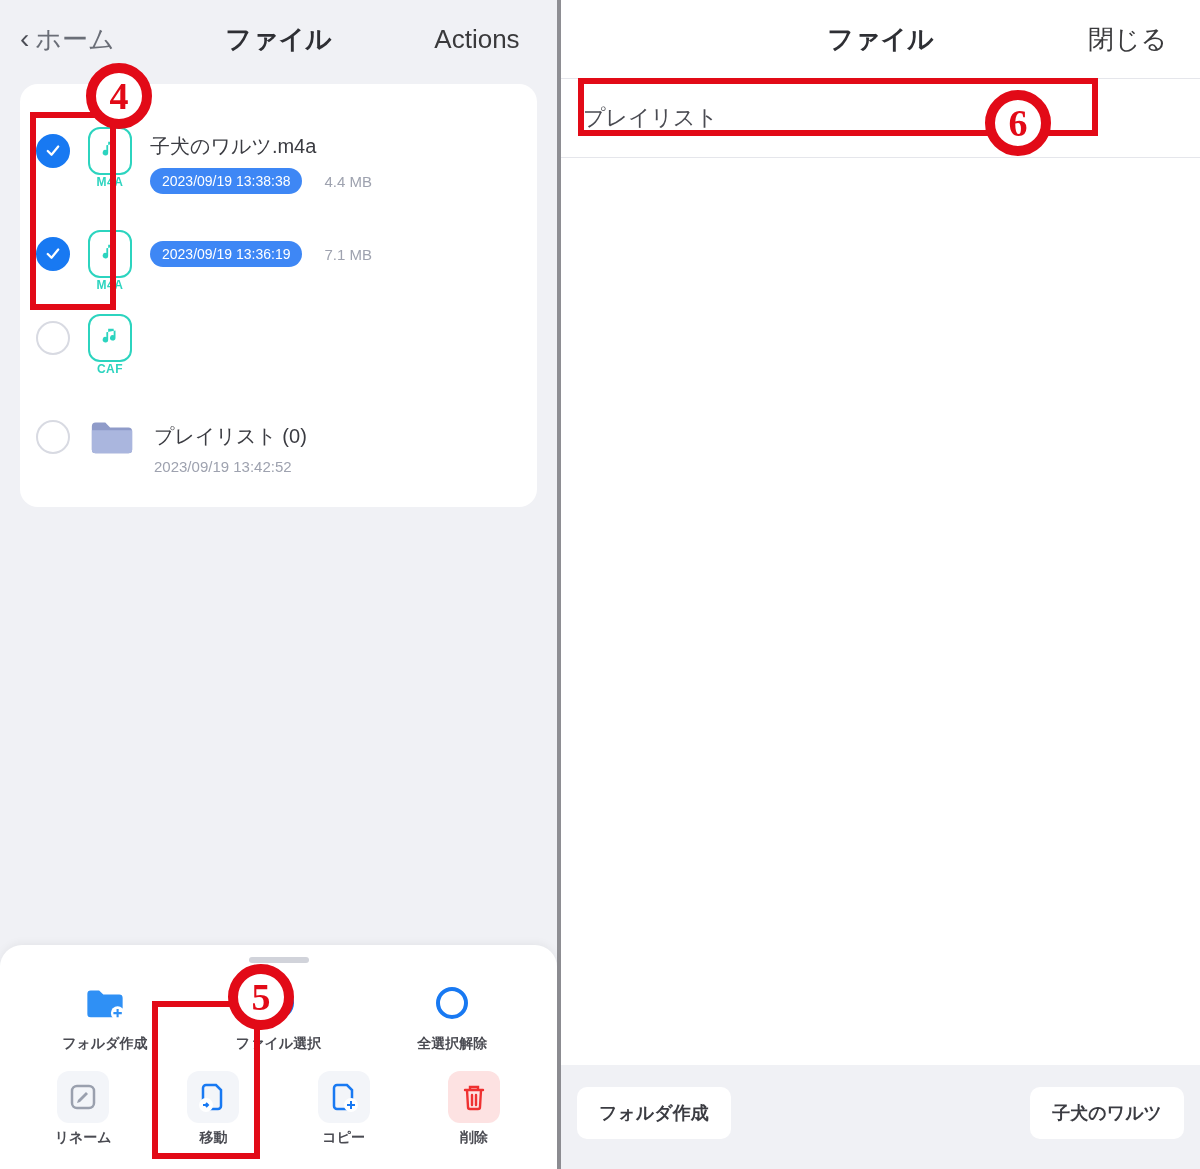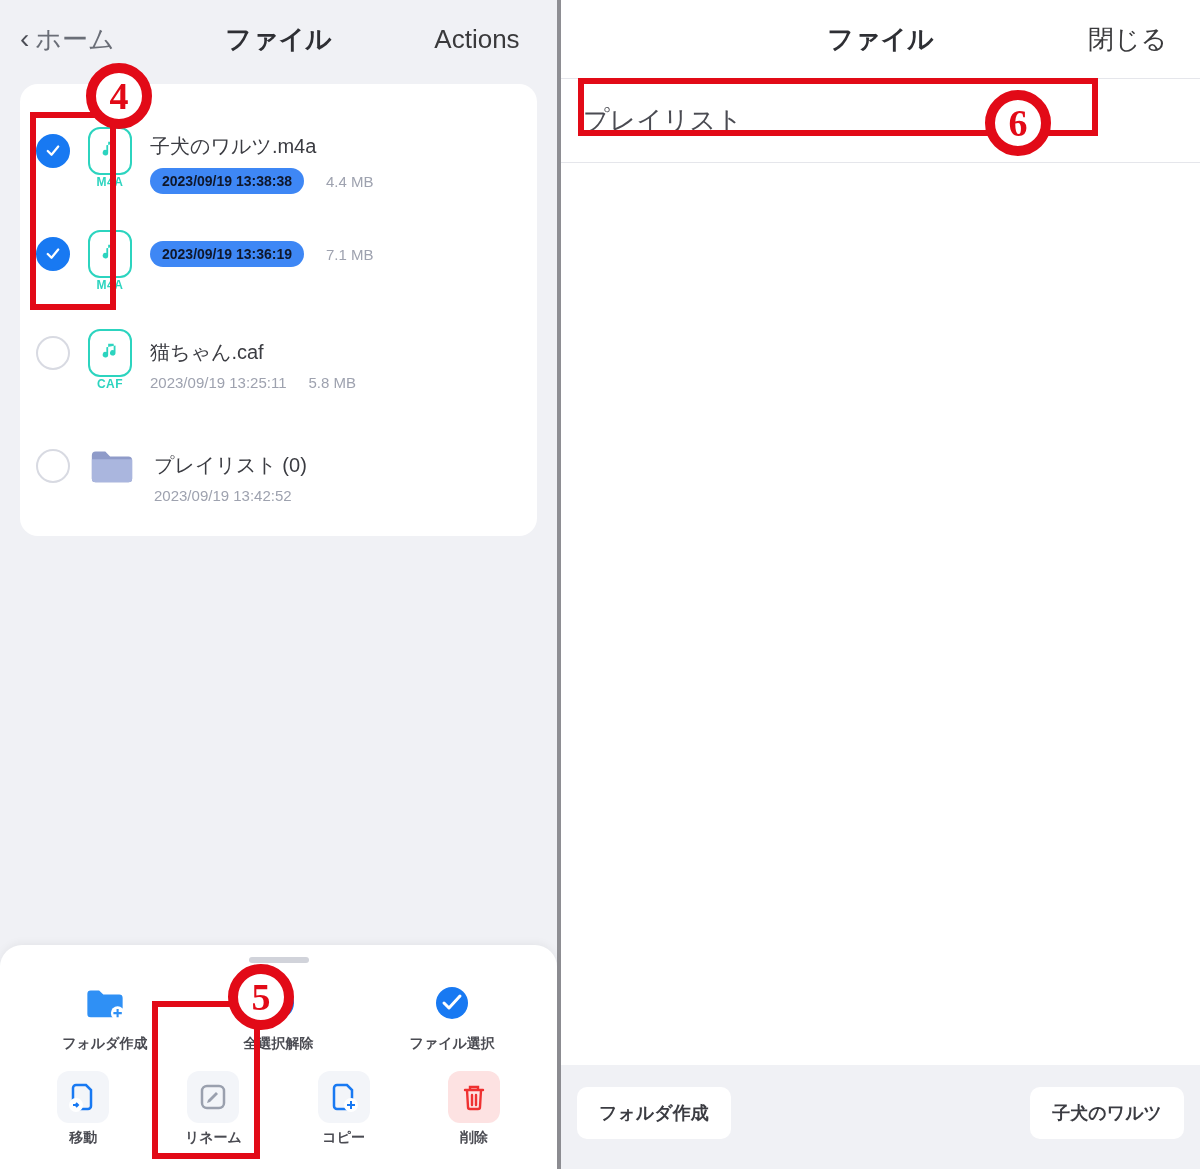--- a/index.html
+++ b/index.html
@@ -71,22 +71,22 @@
 }
 .fic .note { color:#2cd4bf; }
 .fic-folder {
   width:48px; height:48px; display:flex; align-items:center; justify-content:center;
   flex:0 0 auto;
 }
 .meta { flex:1; display:flex; flex-direction:column; gap:8px; }
 .fname { font-size:20px; color:#3b3c42; font-weight:500;margin-top:25px; }
 .sub { display:flex; align-items:center; gap:22px; }
 .pill {
-  background:#3e87f5; color:#0f172a;
-  font-size:14px; font-weight:700;
+  background:#3e87f5; color:#ffffff;
+  font-size:14px; font-weight:400;
   padding:5px 12px; border-radius:14px;
 }
 .muted { color:#9ea2af; font-size:15px; }
 .size { color:#9ea2af; font-size:15px; }
 
 
 .sheet {
   position:absolute;
   left:0; right:0; bottom:0;
   background:#fff;
@@ -112,25 +112,24 @@
   display:flex; align-items:center; justify-content:space-between;
   padding:0 22px;
   font-size:26px;
   color:#2e2f34;
 }
 .r-hdr .title { font-weight:600; flex:1; text-align:center; }
 .r-hdr .close { color:#3a3a3c; }
 .r-list-row {
   display:flex; align-items:center;
   padding:24px 22px;
-  font-size:26px;
+  font-size:22px;
   color:#4a4b52;
   border-top:1px solid #e5e6eb;
   border-bottom:1px solid #e5e6eb;
-  text-decoration:underline;
 }
 .r-footer {
   margin-top:auto;
   background:#f0f1f5;
   padding:22px 16px 30px 16px;
   display:flex; justify-content:space-between;
 }
 .btn {
   background:#fff;
   border-radius:10px;
@@ -226,27 +225,20 @@
         
       </div>
       <div class="fic">
         <span class="note">
           <svg width="22" height="22" viewBox="0 0 24 24">
               <path d="M10 4 L10 16 a3 3 0 1 1 -2 -2.8 V8 L18 6 V14 a3 3 0 1 1 -2 -2.8 V4 Z" fill="#2cd4bf"></path>
             </svg>
         </span>
         <span class="ext">CAF</span>
       </div>
-      <div class="meta">
-        <div class="fname">猫ちゃん.caf</div>
-        <div class="sub">
-          <div class="muted">2023/09/19 13:25:11</div>
-          <div class="size">5.8 MB</div>
-        </div>
-      </div>
     </div>
 
     <div class="row">
       <div class="chk">
         
       </div>
       <div class="fic-folder">
         <svg width="50" height="42" viewBox="0 0 50 42">
             <path d="M4 10 a4 4 0 0 1 4-4 h10 l5 5 h19 a4 4 0 0 1 4 4 v19 a4 4 0 0 1 -4 4 H8 a4 4 0 0 1 -4 -4 Z" fill="#8f9bc9"></path>
             <path d="M4 14 h42 v20 a4 4 0 0 1 -4 4 H8 a4 4 0 0 1 -4 -4 Z" fill="#aab6de"></path>
@@ -272,58 +264,58 @@
               <path d="M4 10 a4 4 0 0 1 4-4 h10 l5 5 h19 a4 4 0 0 1 4 4 v19 a4 4 0 0 1 -4 4 H8 a4 4 0 0 1 -4 -4 Z" fill="#2f90f5"></path>
               <circle cx="40" cy="33" r="8" fill="#fff"></circle>
               <path d="M40 28 v10 M35 33 h10" stroke="#2f90f5" stroke-width="2.5"></path>
             </svg>
         </div>
         <div class="act-label">フォルダ作成</div>
       </div>
       <div class="act">
         <div class="ibox plain">
           <svg width="36" height="36" viewBox="0 0 36 36">
-              <circle cx="18" cy="18" r="14" fill="none" stroke="#1879f2" stroke-width="4"></circle>
-            </svg>
-        </div>
-        <div class="act-label">全選択解除</div>
+              <circle cx="18" cy="18" r="16" fill="#1879f2"></circle>
+              <path d="M10 18 l5 5 11-12" stroke="#fff" stroke-width="3" fill="none" stroke-linecap="round" stroke-linejoin="round"></path>
+            </svg>
+        </div>
+        <div class="act-label">ファイル選択</div>
       </div>
       <div class="act">
         <div class="ibox plain">
           <svg width="36" height="36" viewBox="0 0 36 36">
-              <circle cx="18" cy="18" r="16" fill="#1879f2"></circle>
-              <path d="M10 18 l5 5 11-12" stroke="#fff" stroke-width="3" fill="none" stroke-linecap="round" stroke-linejoin="round"></path>
-            </svg>
-        </div>
-        <div class="act-label">ファイル選択</div>
+              <circle cx="18" cy="18" r="14" fill="none" stroke="#1879f2" stroke-width="4"></circle>
+            </svg>
+        </div>
+        <div class="act-label">全選択解除</div>
       </div>
     </div>
 
     <div class="act-row2">
+      <div class="act">
+        <div class="ibox">
+          <svg width="28" height="28" viewBox="0 0 28 28">
+              <rect x="3" y="3" width="22" height="22" rx="5" fill="none" stroke="#9aa0ae" stroke-width="2.5"></rect>
+              <path d="M9 17 l8-8 2 2 -8 8 -3 1z" fill="#9aa0ae"></path>
+            </svg>
+        </div>
+        <div class="act-label">リネーム</div>
+      </div>
       <div class="act">
         <div class="ibox">
           <svg width="30" height="30" viewBox="0 0 30 30">
               <path d="M8 3 h10 l5 5 v16 a3 3 0 0 1 -3 3 H8 a3 3 0 0 1 -3 -3 V6 a3 3 0 0 1 3-3 Z" fill="none" stroke="#1879f2" stroke-width="2.5"></path>
               <circle cx="8" cy="23" r="7" fill="#fff"></circle>
               <path d="M5 23 h5 m-2 -2 l2 2 -2 2" stroke="#1879f2" stroke-width="2" fill="none"></path>
             </svg>
         </div>
         <div class="act-label">移動</div>
       </div>
       <div class="act">
         <div class="ibox">
-          <svg width="28" height="28" viewBox="0 0 28 28">
-              <rect x="3" y="3" width="22" height="22" rx="5" fill="none" stroke="#9aa0ae" stroke-width="2.5"></rect>
-              <path d="M9 17 l8-8 2 2 -8 8 -3 1z" fill="#9aa0ae"></path>
-            </svg>
-        </div>
-        <div class="act-label">リネーム</div>
-      </div>
-      <div class="act">
-        <div class="ibox">
           <svg width="30" height="30" viewBox="0 0 30 30">
               <path d="M8 3 h10 l5 5 v16 a3 3 0 0 1 -3 3 H8 a3 3 0 0 1 -3 -3 V6 a3 3 0 0 1 3-3 Z" fill="none" stroke="#1879f2" stroke-width="2.5"></path>
               <circle cx="22" cy="23" r="7" fill="#fff"></circle>
               <path d="M22 19 v8 M18 23 h8" stroke="#1879f2" stroke-width="2"></path>
             </svg>
         </div>
         <div class="act-label">コピー</div>
       </div>
       <div class="act">
         <div class="ibox" style="background:#fde2e2;">

